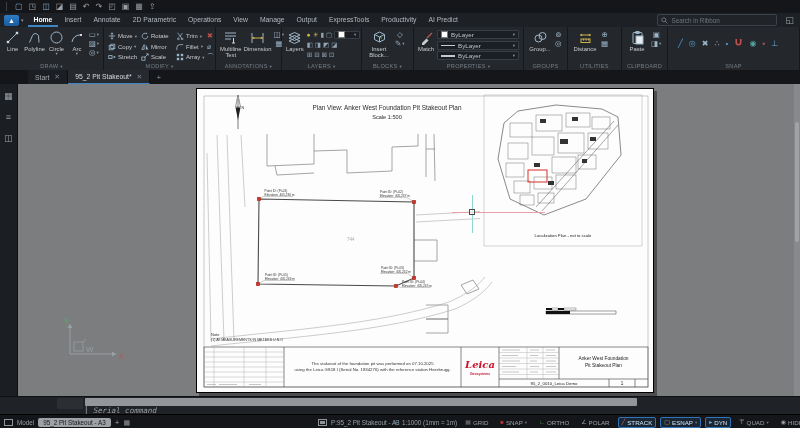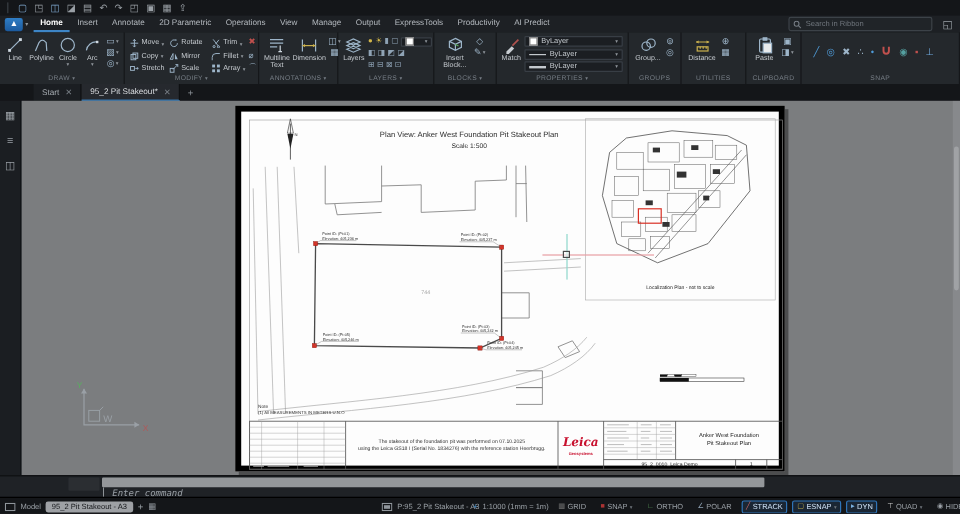--- a/index.html
+++ b/index.html
@@ -73,21 +73,21 @@
 
   
   .workspace{position:absolute;top:84px;left:0;width:800px;height:312px;}
   .sidebar{position:absolute;left:0;top:0;width:18px;height:312px;background:#1b1e22;border-right:1px solid #0d0f11;
            display:flex;flex-direction:column;align-items:center;gap:12px;padding-top:8px;box-sizing:border-box;}
   .sidebar .si{color:#9aa0a6;font-size:9px;line-height:9px;}
   .canvas{position:absolute;left:18px;top:0;width:782px;height:312px;background:#7b7d7f;overflow:hidden;}
   .vsb{position:absolute;right:0;top:0;width:6px;height:312px;background:#87898c;}
   .vsb .th{position:absolute;top:38px;left:1px;width:4px;height:120px;background:#a0a2a5;border-radius:2px;}
   .paper{position:absolute;left:178px;top:4px;width:458px;height:305px;background:#fdfdfd;
-         border:5px solid #000000;box-shadow:3px 3px 0 rgba(20,20,20,.45);box-sizing:border-box;}
+         border:1px solid #000000;box-shadow:3px 3px 0 rgba(20,20,20,.45);box-sizing:border-box;}
   .paper svg{position:absolute;left:0;top:0;}
   .xv{position:absolute;left:454px;top:111px;width:1px;height:38px;background:#8fd8cc;}
   .xh{position:absolute;left:434px;top:128px;width:93px;height:1px;background:#e8a0a4;}
   .xb{position:absolute;left:451px;top:125px;width:6px;height:6px;border:1px solid #4a4a4a;background:rgba(250,250,250,.6);box-sizing:border-box;}
 
   
   .cmd{position:absolute;top:396px;left:0;width:800px;height:18px;background:#1f2226;border-top:1px solid #0e1012;}
   .cmdcorner{position:absolute;left:57px;top:1px;width:26px;height:11px;background:#2b2e32;border-radius:1px;}
   .cmdbar{position:absolute;left:85px;top:1px;width:552px;height:8px;background:#94979a;border-radius:1px;}
   .cmdprompt{position:absolute;left:86px;top:9px;display:flex;align-items:center;gap:3px;
@@ -664,21 +664,21 @@
           <div class="th"></div>
         </div>
     </div>
   </div>
 
   <div class="cmd">
     <div class="cmdcorner"></div>
     <div class="cmdbar"></div>
     <div class="cmdprompt">
       <span class="caret">▏</span>
-      <span class="pt">Enter command</span>
+      <span class="pt">Serial command</span>
     </div>
   </div>
 
   <div class="status">
     <div class="sb sb-l">
       <svg width="9" height="7" viewBox="0 0 9 7">
           <rect x="0.5" y="0.5" width="8" height="6" fill="none" stroke="#8f959b"></rect>
         </svg>
       <span class="st">Model</span>
       <span class="pill">95_2 Pit Stakeout - A3</span>

